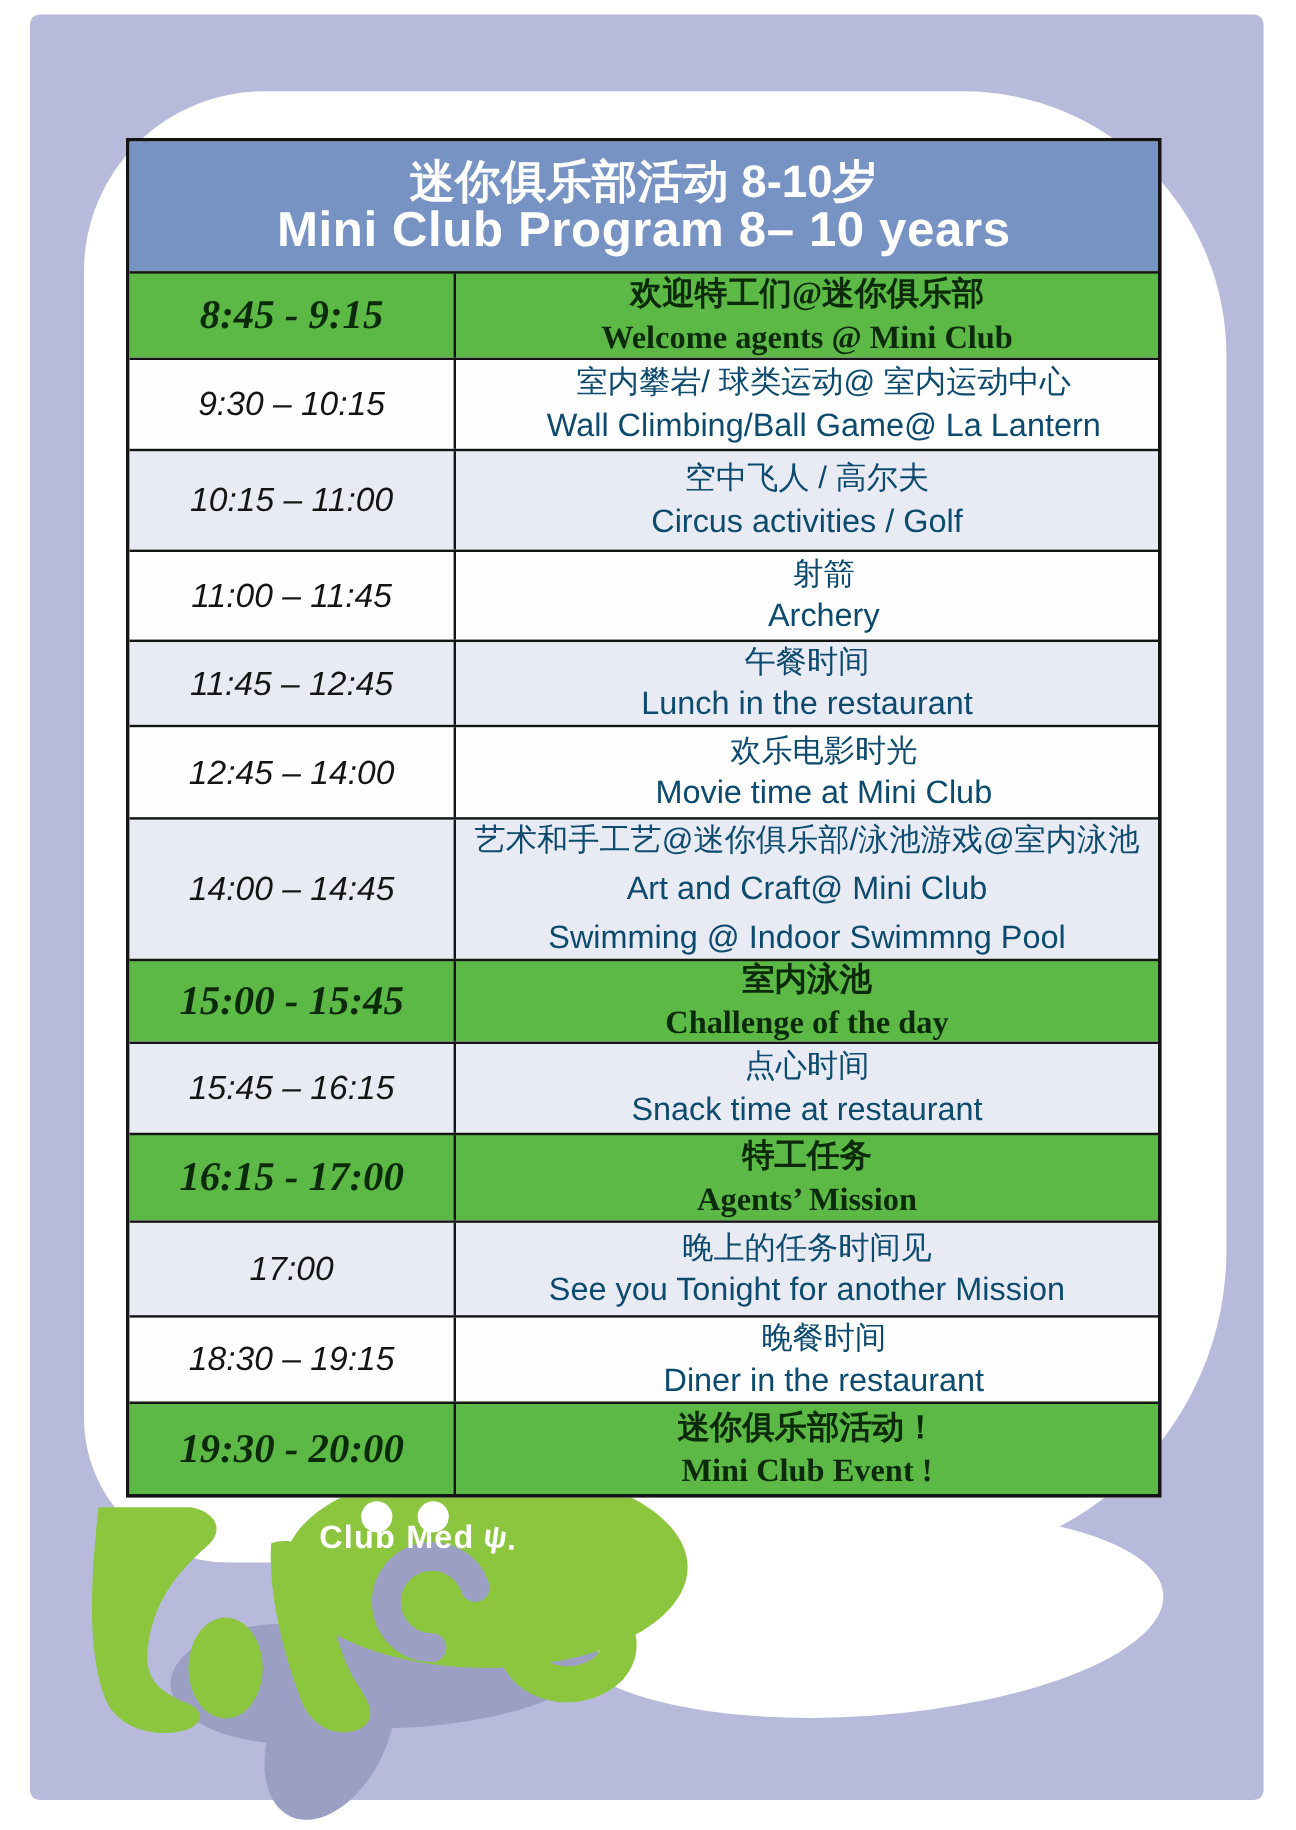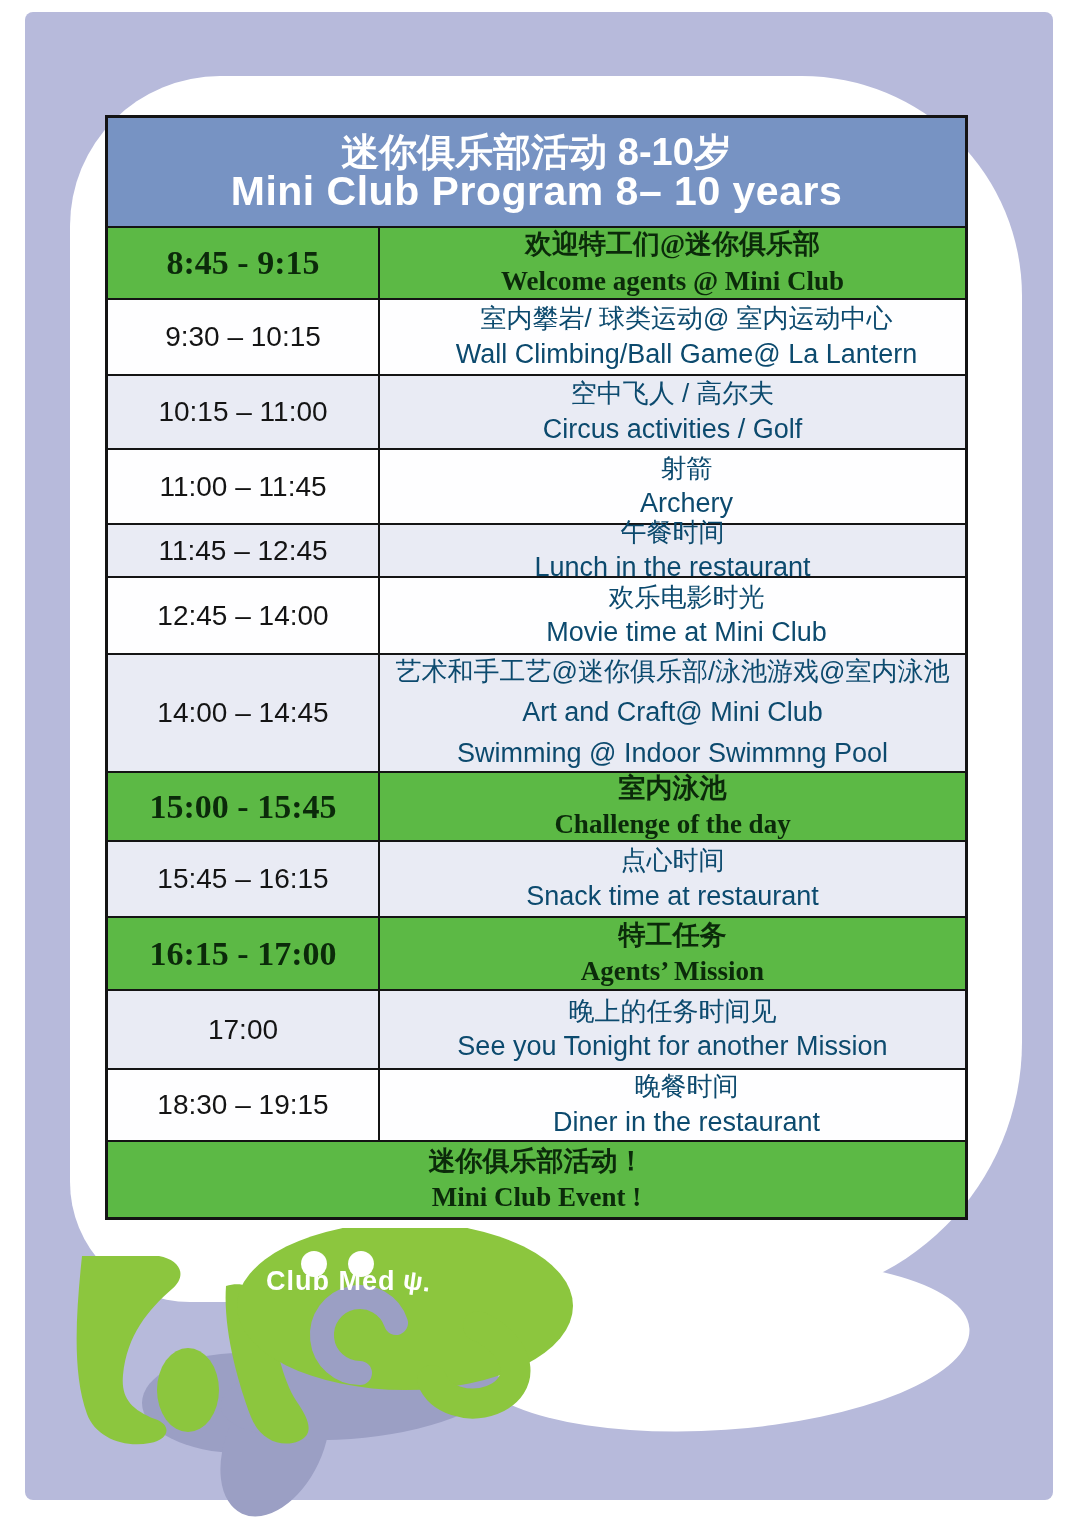--- a/index.html
+++ b/index.html
@@ -19,21 +19,21 @@
   
   .sched{position:absolute;left:105px;top:115px;width:863px;background:#ffffff;
          border:3px solid #141414;box-sizing:border-box;z-index:5;}
   .thead{background:#7793c3;color:#ffffff;font-weight:bold;text-align:center;height:108px;
          display:flex;flex-direction:column;align-items:center;justify-content:center;gap:0;}
   .thead .t-zh{font-size:38px;line-height:1;}
   .thead .t-en{font-size:41px;line-height:1;letter-spacing:.5px;}
   .row{display:flex;border-top:2px solid #141414;box-sizing:border-box;}
   .cell{display:flex;box-sizing:border-box;}
   .time{width:272px;flex:none;border-right:2px solid #141414;align-items:center;justify-content:center;
-        font-size:28px;color:#141414;}
+        font-size:28px;color:#141414;font-style:italic;}
   .act{flex:1;flex-direction:column;align-items:center;justify-content:center;gap:5px;color:#0c4a6e;
        text-align:center;padding:4px 8px;}
   .act .zh{font-size:26px;line-height:1.15;}
   .act .en{font-size:27px;line-height:1.15;}
   .row.white{background:#fefeff;gap:28px;}
   .row.gray{background:#e9ebf4;}
   .row.green{background:#5cb945;}
   .row.green .time{font-family:"Liberation Serif","DejaVu Serif",serif;font-weight:bold;
                    font-size:34px;color:#0b2a0a;}
   .row.green .act{font-family:"Liberation Serif","DejaVu Serif",serif;font-weight:bold;color:#0b2a0a;}
@@ -91,37 +91,37 @@
     </div>
 
     <div class="row white" style="height:76px">
       <div class="cell time">9:30 – 10:15</div>
       <div class="cell act">
         <span class="zh">室内攀岩/ 球类运动@ 室内运动中心</span>
         <span class="en">Wall Climbing/Ball Game@ La Lantern</span>
       </div>
     </div>
 
-    <div class="row gray" style="height:74px">
+    <div class="row gray" style="height:84px">
       <div class="cell time">10:15 – 11:00</div>
       <div class="cell act">
         <span class="zh">空中飞人 / 高尔夫</span>
         <span class="en">Circus activities / Golf</span>
       </div>
     </div>
 
     <div class="row white" style="height:75px">
       <div class="cell time">11:00 – 11:45</div>
       <div class="cell act">
         <span class="zh">射箭</span>
         <span class="en">Archery</span>
       </div>
     </div>
 
-    <div class="row gray" style="height:53px">
+    <div class="row gray" style="height:71px">
       <div class="cell time">11:45 – 12:45</div>
       <div class="cell act">
         <span class="zh">午餐时间</span>
         <span class="en">Lunch in the restaurant</span>
       </div>
     </div>
 
     <div class="row white" style="height:77px">
       <div class="cell time">12:45 – 14:00</div>
       <div class="cell act">
@@ -173,20 +173,21 @@
 
     <div class="row white" style="height:72px">
       <div class="cell time">18:30 – 19:15</div>
       <div class="cell act">
         <span class="zh">晚餐时间</span>
         <span class="en">Diner in the restaurant</span>
       </div>
     </div>
 
     <div class="row green" style="height:77px">
+      <div class="cell time">19:30 - 20:00</div>
       <div class="cell act">
         <span class="zh">迷你俱乐部活动！</span>
         <span class="en">Mini Club Event !</span>
       </div>
     </div>
 
   </div>
 </div>
 
 </body></html>

